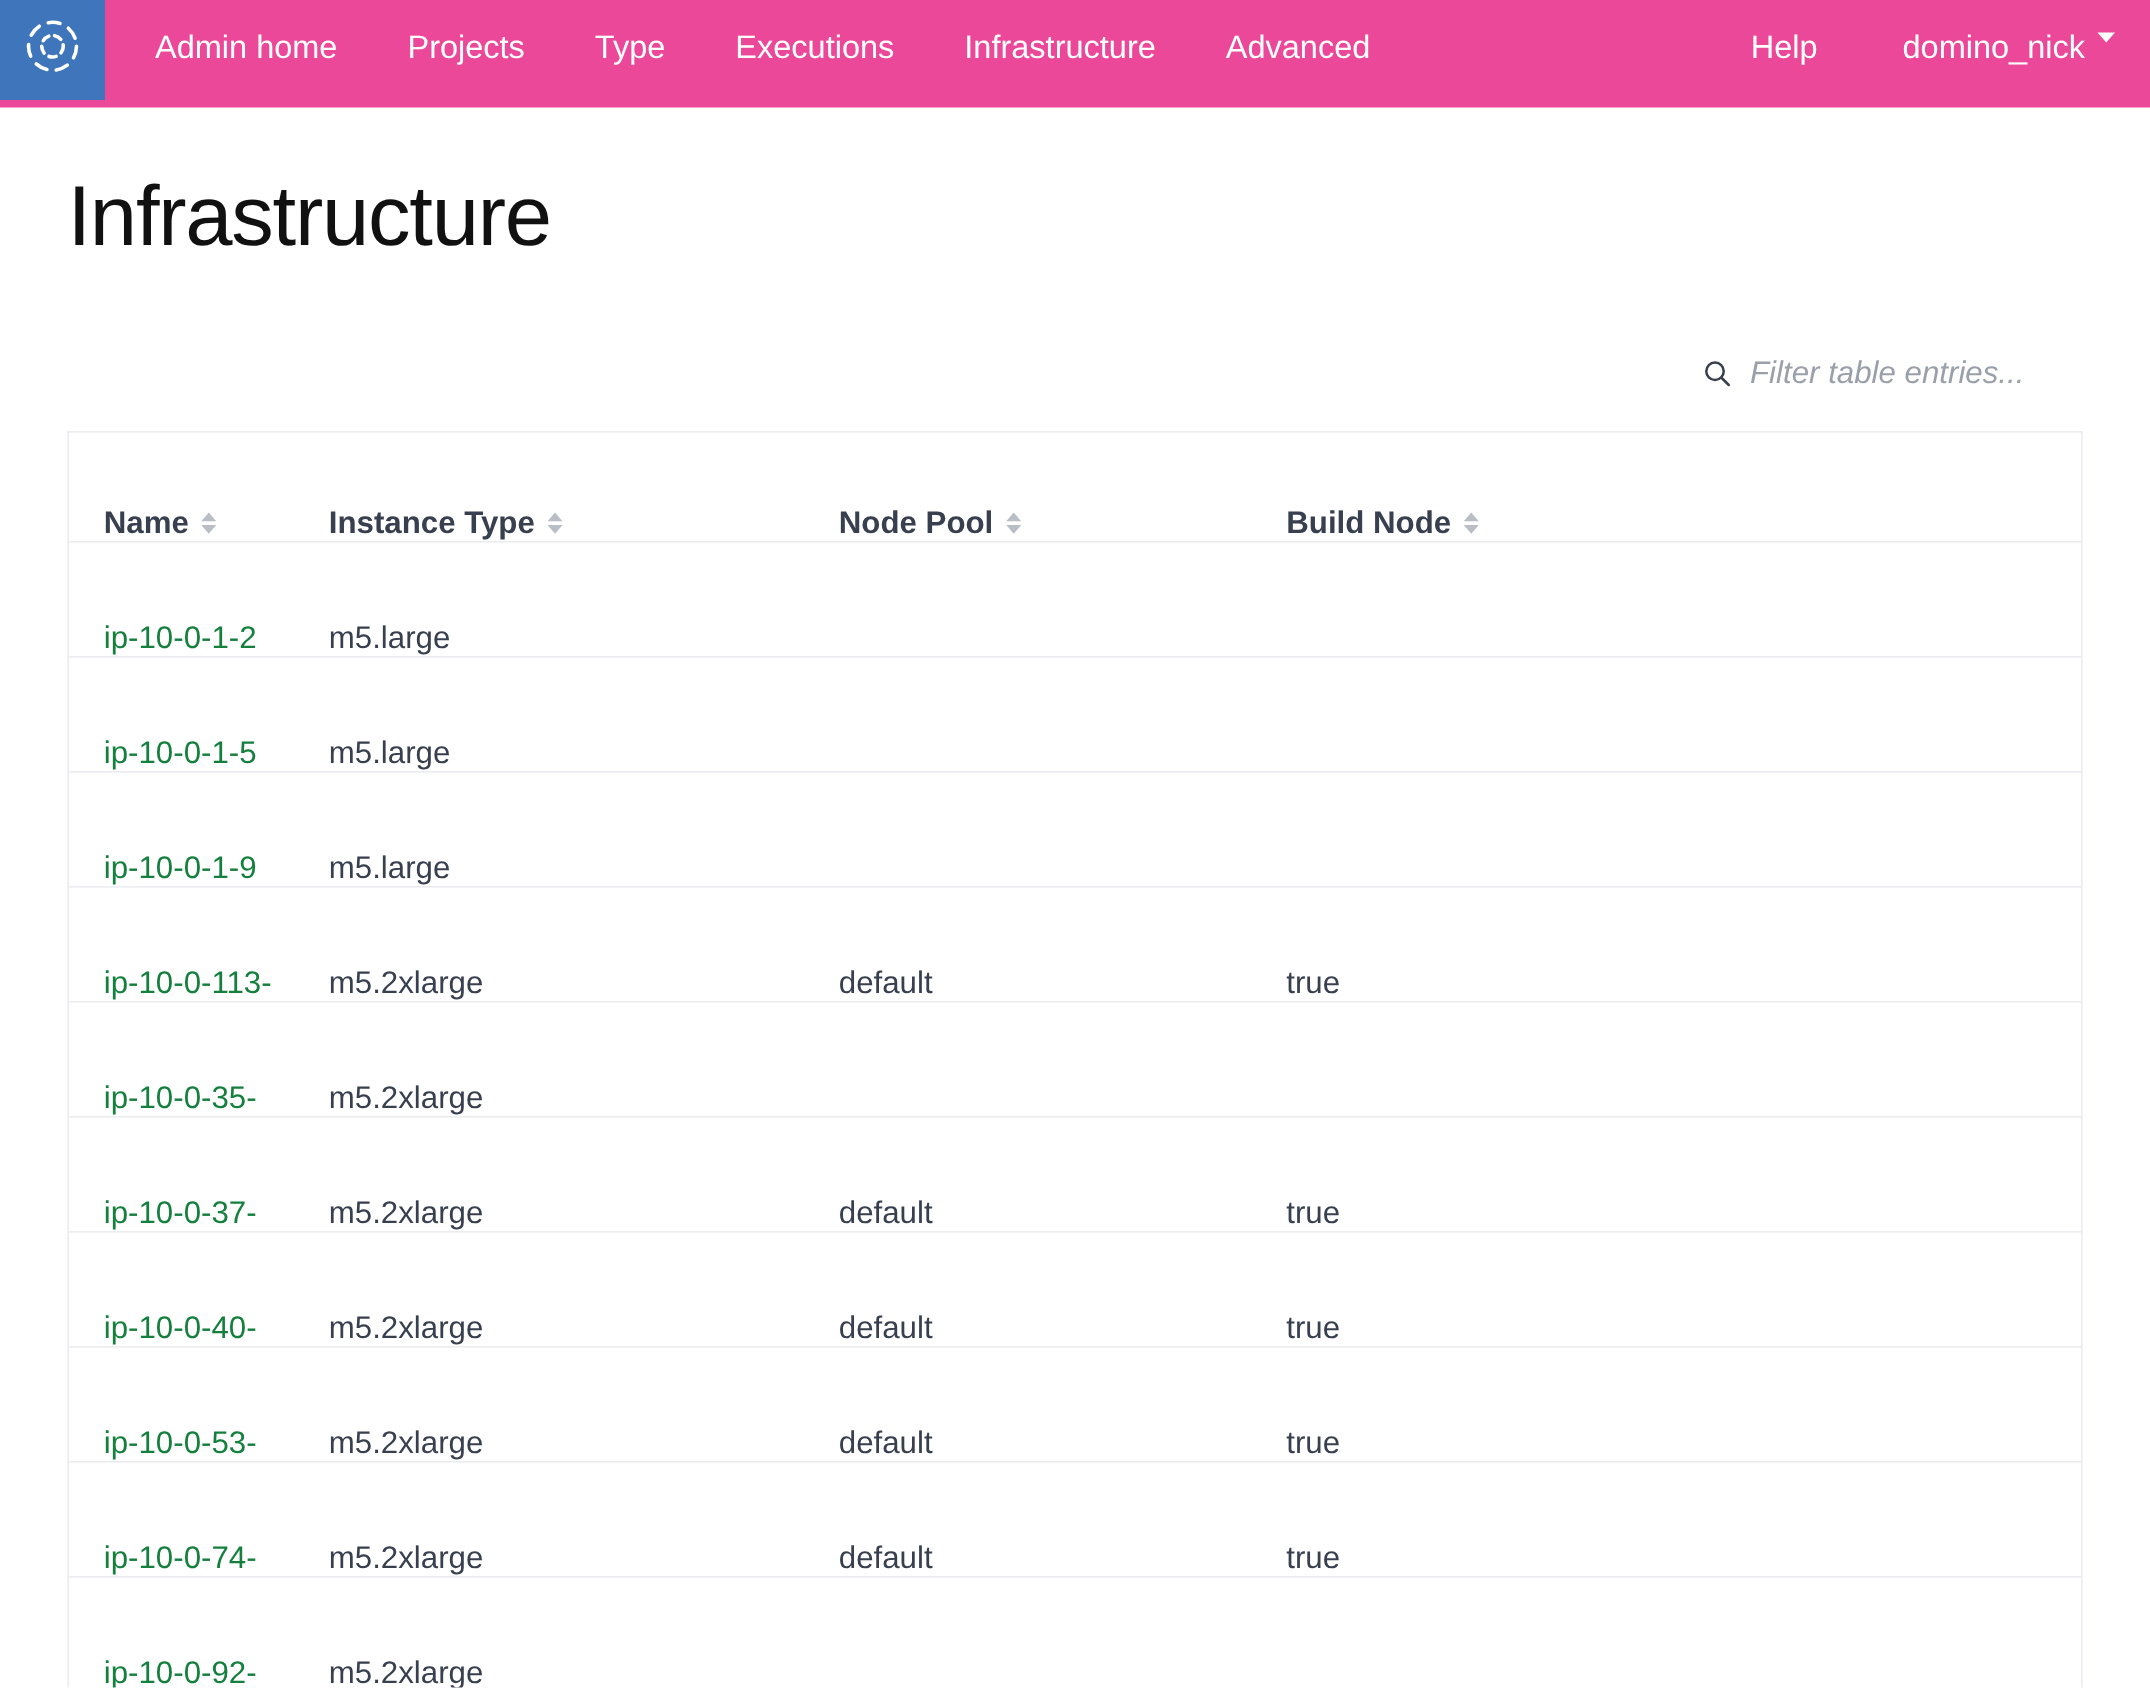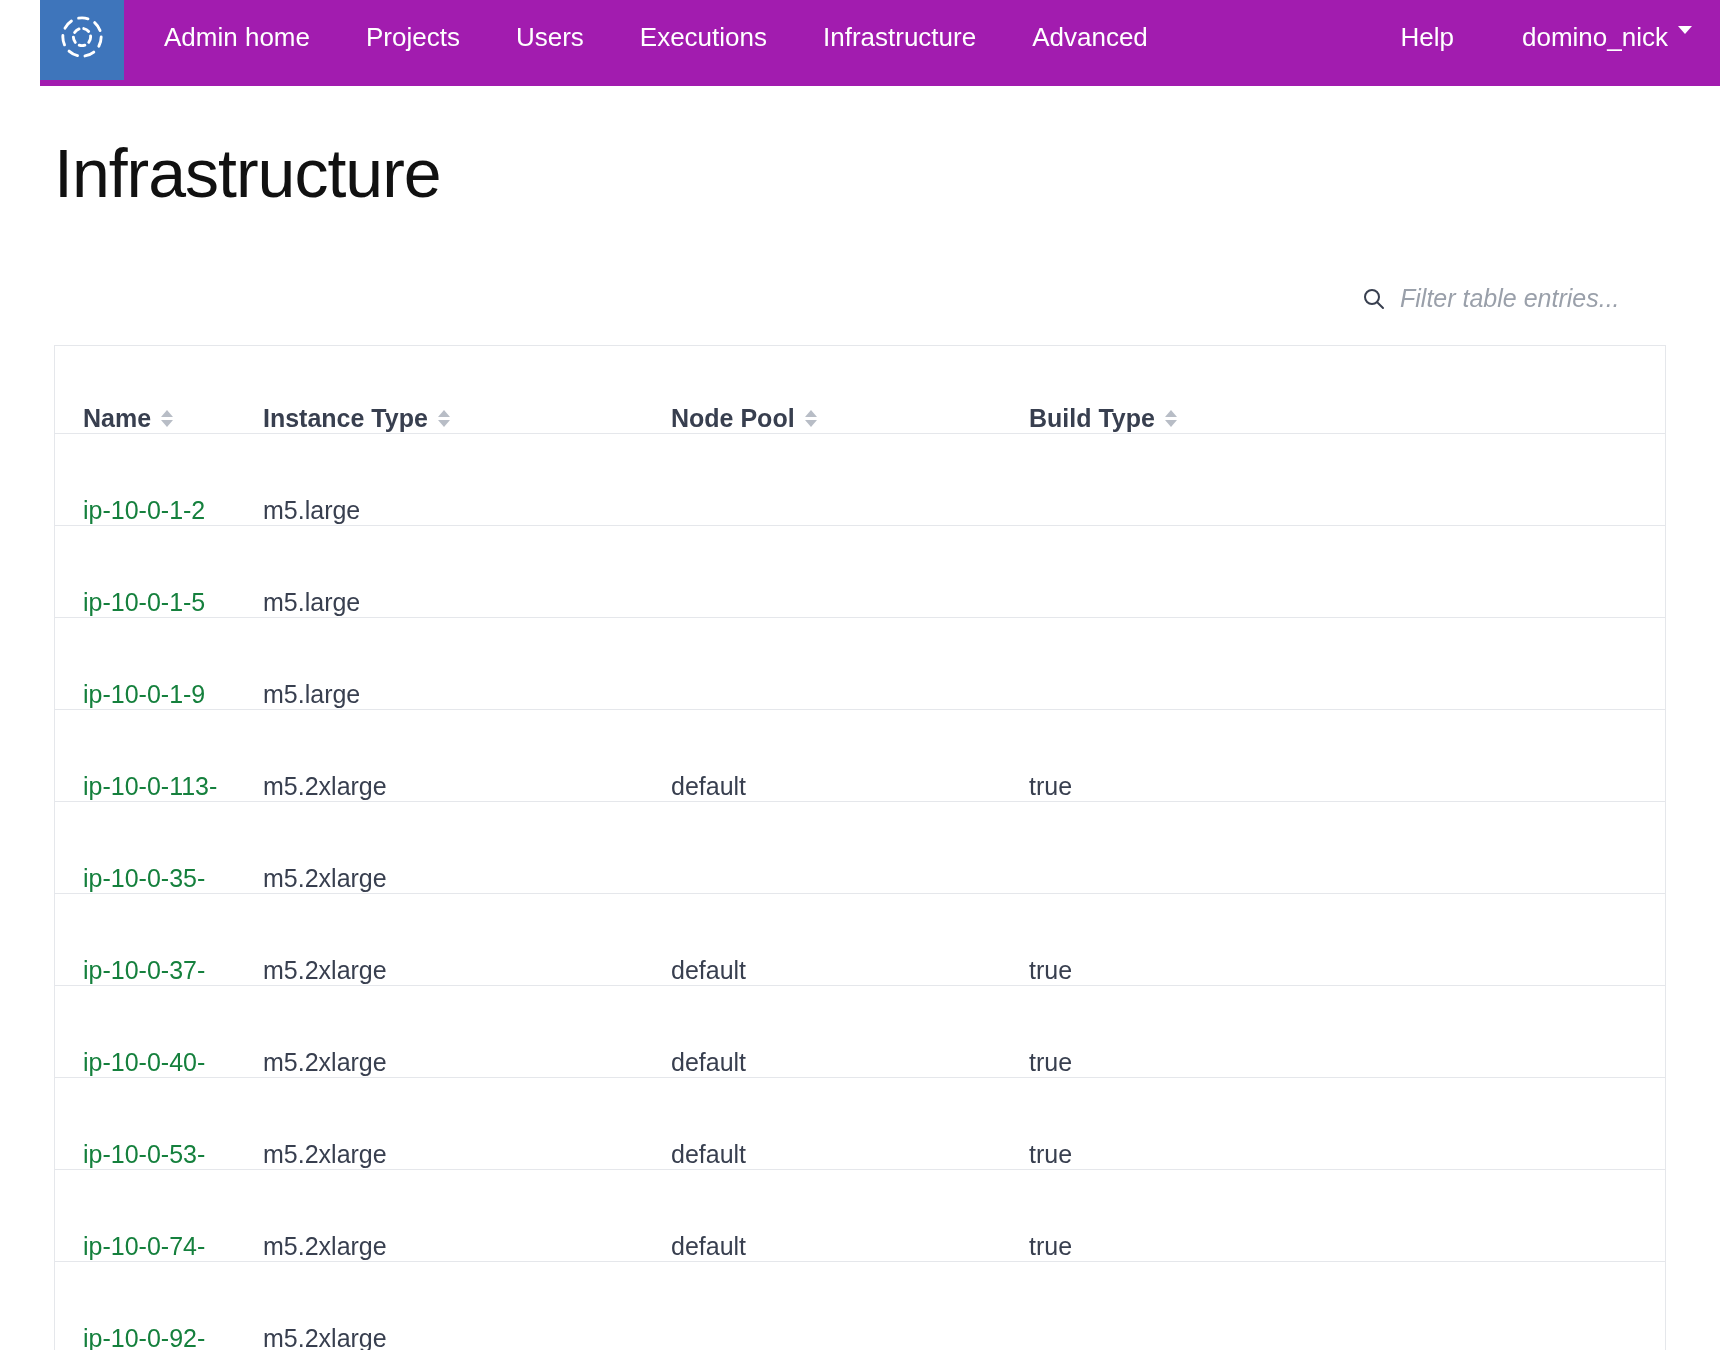--- a/index.html
+++ b/index.html
@@ -9,25 +9,24 @@
     font-family: -apple-system, BlinkMacSystemFont, "Segoe UI", Helvetica, Arial, sans-serif;
     background: #fff;
     color: #383f4f;
     overflow: hidden;
   }
 
   
   .navbar {
     display: flex;
     align-items: center;
-    background: #a21caf;
+    background: #ec4899;
     height: 86px;
     padding: 0 28px 12px 0;
     color: #fff;
-    margin-left: 40px;
   }
   .logo-cell {
     width: 84px;
     height: 86px;
     background: #3e75bb;
     display: flex;
     align-items: center;
     justify-content: center;
   }
   .logo-cell svg { width: 46px; height: 46px; }
@@ -148,21 +147,21 @@
     <svg viewBox="0 0 48 48">
       <g fill="none" stroke="#ffffff" stroke-width="3" stroke-linecap="round">
         <circle cx="24" cy="24" r="20" stroke-dasharray="10 8"></circle>
         <circle cx="24" cy="24" r="9" stroke-dasharray="6 5"></circle>
       </g>
     </svg>
   </div>
   <div class="nav-left">
     <span class="nav-item">Admin home</span>
     <span class="nav-item">Projects</span>
-    <span class="nav-item">Users</span>
+    <span class="nav-item">Type</span>
     <span class="nav-item">Executions</span>
     <span class="nav-item">Infrastructure</span>
     <span class="nav-item">Advanced</span>
   </div>
   <div class="nav-right">
     <span class="nav-item">Help</span>
     <span class="user-menu">
       <span>domino_nick</span>
       <span class="caret-down"></span>
     </span>
@@ -198,21 +197,21 @@
           </span>
       </div>
       <div class="col-pool th">
         <span>Node Pool</span>
         <span class="sort-icon">
             <span class="up"></span>
             <span class="down"></span>
           </span>
       </div>
       <div class="col-build th">
-        <span>Build Type</span>
+        <span>Build Node</span>
         <span class="sort-icon">
             <span class="up"></span>
             <span class="down"></span>
           </span>
       </div>
     </div>
 
     <div class="row">
       <div class="col-name"><span class="link">ip-10-0-1-2</span></div>
       <div class="col-type">m5.large</div>

